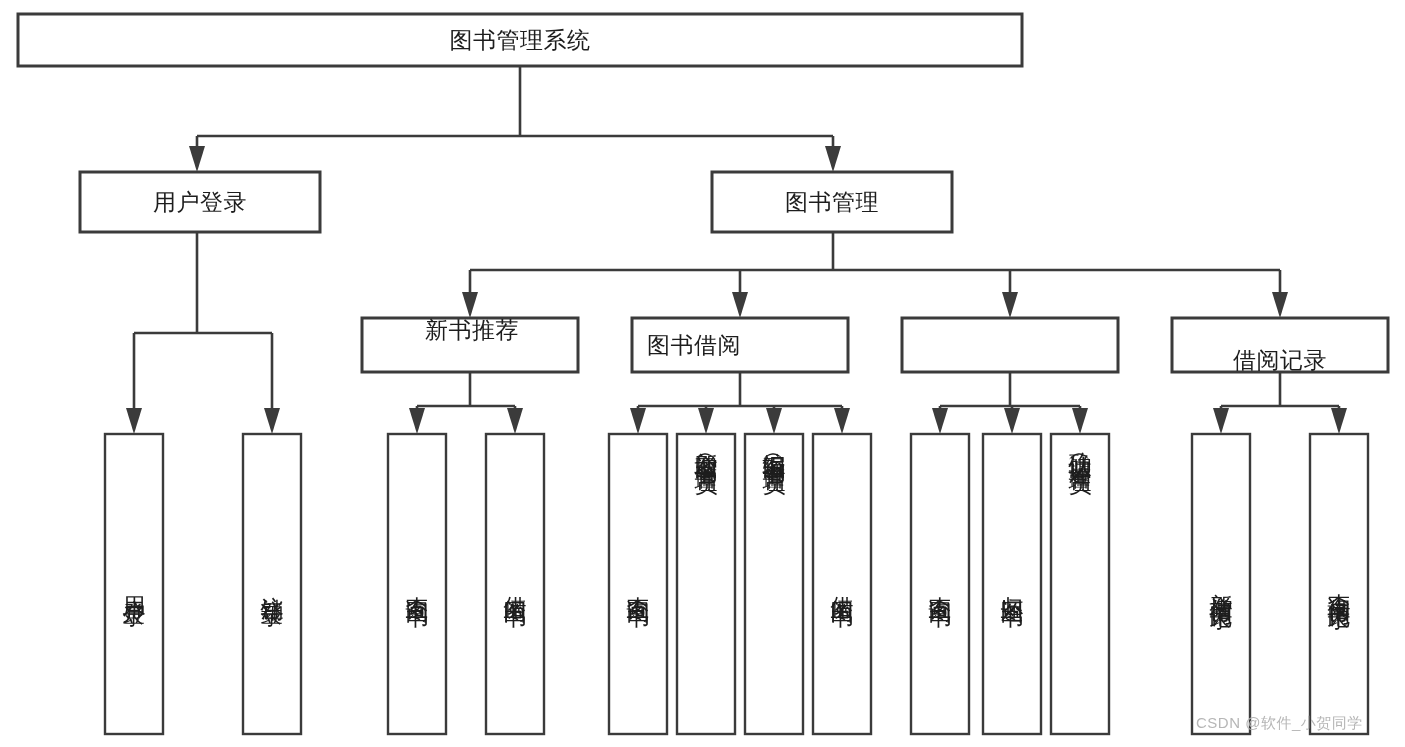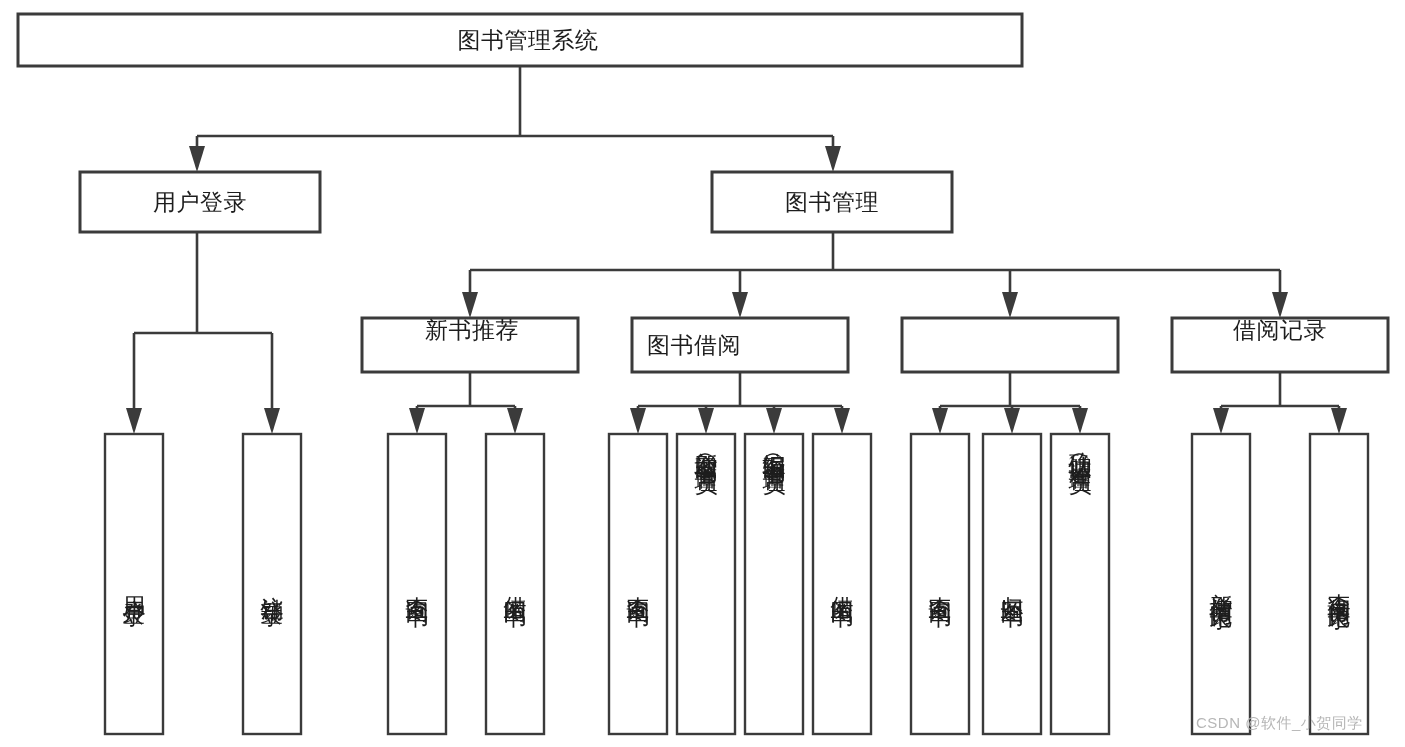--- a/index.html
+++ b/index.html
@@ -179,28 +179,28 @@
     <rect class="node-box" x="813" y="434" width="58" height="300"></rect>
 
     <rect class="node-box" x="911" y="434" width="58" height="300"></rect>
     <rect class="node-box" x="983" y="434" width="58" height="300"></rect>
     <rect class="node-box" x="1051" y="434" width="58" height="300"></rect>
 
     <rect class="node-box" x="1192" y="434" width="58" height="300"></rect>
     <rect class="node-box" x="1310" y="434" width="58" height="300"></rect>
   </svg>
 
-  <div class="node-label-h" style="left:18px; top:14px; width:1004px; height:52px;margin-left:8px;">图书管理系统</div>
+  <div class="node-label-h" style="left:18px; top:14px; width:1004px; height:52px;">图书管理系统</div>
 
   <div class="node-label-h" style="left:80px; top:172px; width:240px; height:60px;">用户登录</div>
   <div class="node-label-h" style="left:712px; top:172px; width:240px; height:60px;">图书管理</div>
 
   <div class="node-label-h" style="left:362px; top:303px; width:220px; height:54px;">新书推荐</div>
   <div class="node-label-h" style="left:608px; top:318px; width:172px; height:54px;">图书借阅</div>
-  <div class="node-label-h" style="left:1172px; top:306px; width:216px; height:48px;">借阅记录</div>
+  <div class="node-label-h" style="left:1172px; top:336px; width:216px; height:48px;">借阅记录</div>
 
   <div class="node-label-v" style="left:105px; top:434px; width:58px; height:300px;">
     <span class="vtext">用户登录</span>
   </div>
   <div class="node-label-v" style="left:243px; top:434px; width:58px; height:300px;">
     <span class="vtext">注销登录</span>
   </div>
 
   <div class="node-label-v" style="left:388px; top:434px; width:58px; height:300px;">
     <span class="vtext">查询图书</span>

